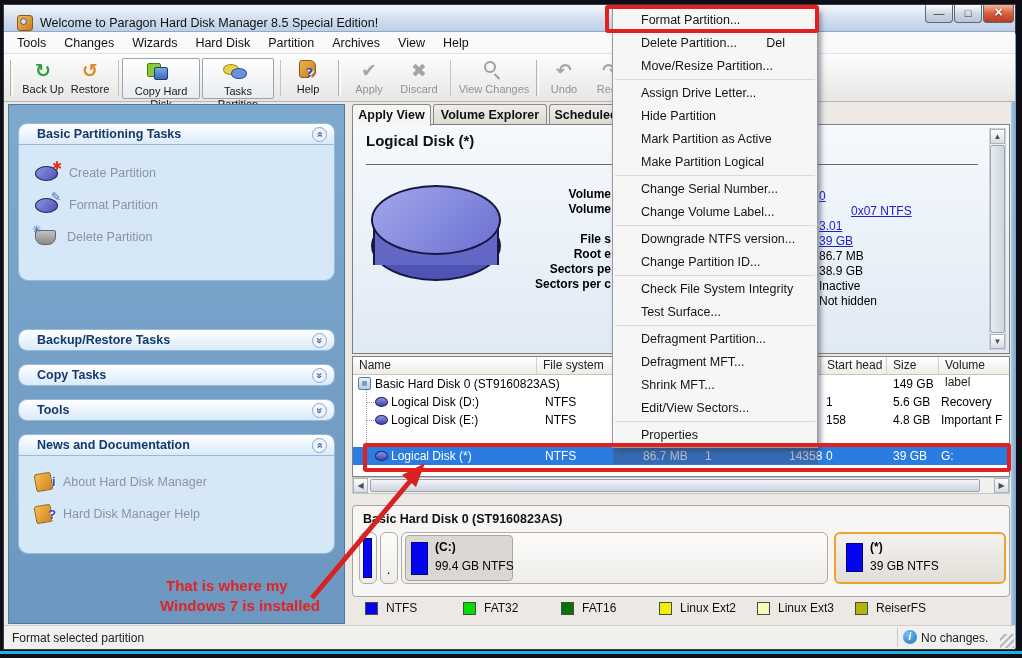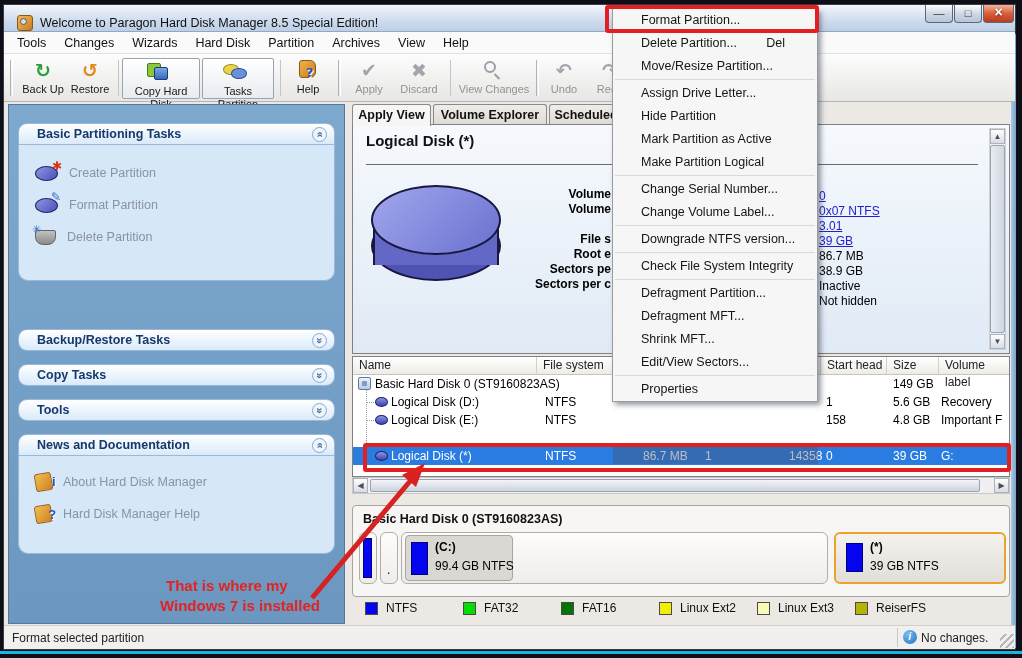--- a/index.html
+++ b/index.html
@@ -290,21 +290,21 @@
       </div>
     <div class="il" style="left:128px;top:62px;">Volume</div>
     <div class="il" style="left:128px;top:77px;">Volume</div>
     <div class="il" style="left:128px;top:92px;"></div>
     <div class="il" style="left:128px;top:107px;">File s</div>
     <div class="il" style="left:128px;top:122px;">Root e</div>
     <div class="il" style="left:128px;top:137px;">Sectors pe</div>
     <div class="il" style="left:128px;top:152px;">Sectors per c</div>
     <div class="il" style="left:128px;top:167px;"></div>
     <div class="iv link" style="top:64px;">0</div>
-    <div class="iv link" style="top:79px;">0x07 NTFS</div>
+    <div class="iv link" style="top:79px;margin-left:32px;">0x07 NTFS</div>
     <div class="iv link" style="top:94px;">3.01</div>
     <div class="iv link" style="top:109px;">39 GB</div>
     <div class="iv" style="top:124px;">86.7 MB</div>
     <div class="iv" style="top:139px;">38.9 GB</div>
     <div class="iv" style="top:154px;">Inactive</div>
     <div class="iv" style="top:169px;">Not hidden</div>
     <div class="abs vscroll">
       <div class="sbtn" style="top:0;">▲</div>
       <div class="sthumb" style="top:16px;bottom:16px;"></div>
       <div class="sbtn" style="bottom:0;">▼</div>
@@ -434,22 +434,24 @@
     <div class="csep"></div>
     <div class="cmi"><span>Assign Drive Letter...</span></div>
     <div class="cmi"><span>Hide Partition</span></div>
     <div class="cmi"><span>Mark Partition as Active</span></div>
     <div class="cmi"><span>Make Partition Logical</span></div>
     <div class="csep"></div>
     <div class="cmi"><span>Change Serial Number...</span></div>
     <div class="cmi"><span>Change Volume Label...</span></div>
     <div class="csep"></div>
     <div class="cmi"><span>Downgrade NTFS version...</span></div>
+    <div class="cmi"><span>Change Partition ID...</span></div>
     <div class="csep"></div>
     <div class="cmi"><span>Check File System Integrity</span></div>
+    <div class="cmi"><span>Test Surface...</span></div>
     <div class="csep"></div>
     <div class="cmi"><span>Defragment Partition...</span></div>
     <div class="cmi"><span>Defragment MFT...</span></div>
     <div class="cmi"><span>Shrink MFT...</span></div>
     <div class="cmi"><span>Edit/View Sectors...</span></div>
     <div class="csep"></div>
     <div class="cmi"><span>Properties</span></div>
   </div>
 
   <div class="abs dim"></div>

